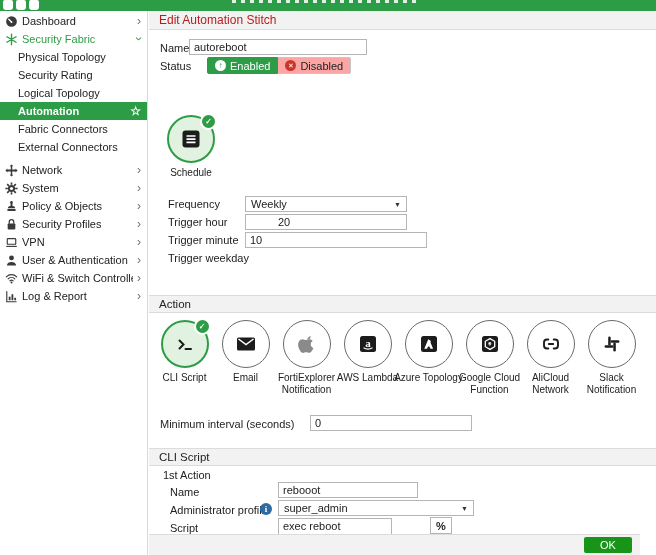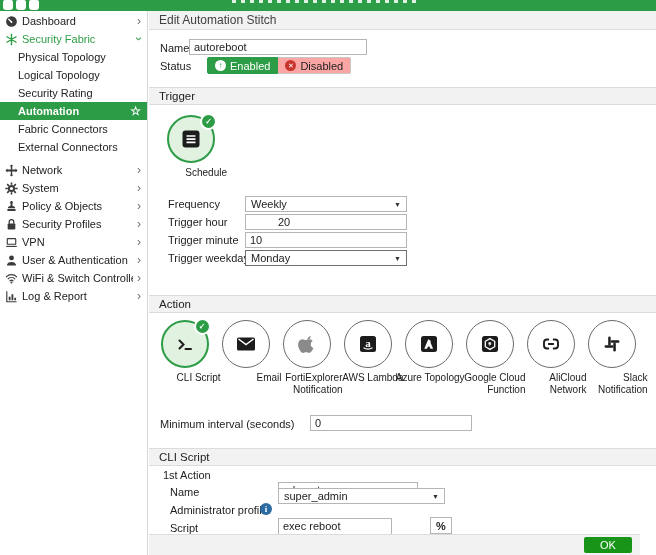--- a/index.html
+++ b/index.html
@@ -29,21 +29,21 @@
   .s-label{flex:1;overflow:hidden}
   .s-chevron{color:#707070;font-size:12px;line-height:1}
   .s-chevron.down{transform:rotate(90deg);transform-origin:55% 50%}
   .s-item.active{color:var(--brand);font-weight:normal}
   .s-item.active .s-icon,.s-item.active .s-chevron{color:var(--brand)}
   .s-item.selected{background:var(--brand);color:#fff;font-weight:bold}
   .s-star{color:#fff;font-size:12px;line-height:1}
   
   .content{position:absolute;left:149px;top:11px;right:0;bottom:0;background:#fff}
   .title-bar{height:18px;line-height:18px;background:var(--secbg);border-bottom:1px solid #dcdcdc;
-    padding-left:10px;font-size:12px;color:#404040}
+    padding-left:10px;font-size:12px;color:#b91c1c}
   .sec-bar{position:absolute;left:0;right:0;height:16px;line-height:16px;background:var(--secbg);
     border-top:1px solid #dcdcdc;border-bottom:1px solid #dcdcdc;padding-left:10px;font-size:11.5px}
   .lbl{position:absolute;white-space:nowrap;color:#222}
   .inp{position:absolute;height:16px;border:1px solid #b5b5b5;background:#fff;box-sizing:border-box;
     font-family:"Liberation Sans",sans-serif;font-size:11px;color:#222;padding:0 4px}
   .sel{position:absolute;height:16px;border:1px solid #b5b5b5;background:#fff;box-sizing:border-box;
     display:flex;align-items:center;justify-content:space-between;padding:0 5px;cursor:pointer}
   .sel.focused{border-color:#6f6f6f}
   .caret{font-size:7px;color:#333}
   
@@ -60,21 +60,21 @@
   .tiles{position:absolute;left:5px;top:309px;display:flex}
   .tile{width:61px;display:flex;flex-direction:column;align-items:center;cursor:pointer}
   .tile.abs{position:absolute;width:58px}
   .tile-circle{width:48px;height:48px;border-radius:50%;border:1px solid #6b6b6b;background:#fff;
     display:flex;align-items:center;justify-content:center;position:relative;color:#1c1c1c;box-sizing:border-box}
   .tile-circle svg{width:24px;height:24px;display:block}
   .tile-circle.selected{border:2px solid var(--brand);background:var(--tilesel)}
   .badge{position:absolute;top:-4px;right:-4px;width:13px;height:13px;border-radius:50%;
     background:var(--brand);border:2px solid #fff;color:#fff;font-size:8px;font-weight:bold;
     display:flex;align-items:center;justify-content:center}
-  .tile-label{margin-top:4px;font-size:10px;line-height:11.5px;text-align:right;width:72px}
+  .tile-label{margin-top:4px;font-size:10px;line-height:11.5px;text-align:center;width:72px}
   
   .scriptbox{position:absolute;border:1px solid #b5b5b5;background:#fff;box-sizing:border-box;
     padding:1px 4px;font-size:11px;line-height:13px;overflow:hidden;z-index:1;cursor:text}
   .pct{position:absolute;width:22px;height:17px;border:1px solid #b5b5b5;background:#fff;
     font-family:"Liberation Sans",sans-serif;font-weight:bold;font-size:11px;padding:0;color:#222;cursor:pointer}
   .info{position:absolute;width:12px;height:12px;border-radius:50%;background:var(--info);color:#fff;
     font-size:9px;font-weight:bold;display:flex;align-items:center;justify-content:center;
     font-family:"Liberation Serif",serif;cursor:pointer}
   
   .footer{position:absolute;left:0;right:16px;bottom:0;height:20px;background:var(--secbg);
@@ -118,26 +118,26 @@
 
     <span class="s-chevron down">›</span>
   </div>
     <div class="s-item sub">
 
     <span class="s-label">Physical Topology</span>
 
   </div>
     <div class="s-item sub">
 
+    <span class="s-label">Security Rating</span>
+
+  </div>
+    <div class="s-item sub">
+
     <span class="s-label">Logical Topology</span>
-
-  </div>
-    <div class="s-item sub">
-
-    <span class="s-label">Security Rating</span>
 
   </div>
     <div class="s-item sub selected">
 
     <span class="s-label">Automation</span>
     <span class="s-star">☆</span>
 
   </div>
     <div class="s-item sub">
 
@@ -256,21 +256,20 @@
     <div class="seg-btn on">
       <span class="en-ic">↑</span>
       <span>Enabled</span>
     </div>
     <div class="seg-btn off">
       <span class="dis-ic">✕</span>
       <span>Disabled</span>
     </div>
   </div>
 
-  <div class="sec-bar" style="top:76px">Trigger</div>
   <div class="tile abs" style="left:13px;top:104px">
     <div class="tile-circle selected">
       <span class="t-icon">
           <svg viewBox="0 0 24 24">
             <rect x="3.5" y="3.5" width="17" height="17" rx="3" fill="currentColor"></rect>
             <path d="M7.5 9h9M7.5 12.2h9M7.5 15.4h9" stroke="#fff" stroke-width="1.7"></path>
           </svg>
         </span>
       <span class="badge">✓</span>
     </div>
@@ -278,26 +277,22 @@
   </div>
 
   <span class="lbl" style="top:187px;left:19px">Frequency</span>
   <div class="sel" style="top:185px;left:96px;width:162px">
     <span>Weekly</span>
     <span class="caret">▼</span>
   </div>
   <span class="lbl" style="top:205px;left:19px">Trigger hour</span>
   <input class="inp" style="top: 203px; left: 96px; width: 162px; padding-left: 32px;" value="20">
   <span class="lbl" style="top:223px;left:19px">Trigger minute</span>
-  <input class="inp" style="top: 221px; left: 96px; width: 162px;" value="10">
+  <input class="inp" style="top: 221px; left: 96px; width: 182px;" value="10">
   <span class="lbl" style="top:241px;left:19px">Trigger weekday</span>
-  <div class="sel focused" style="top:239px;left:96px;width:162px">
-    <span>Monday</span>
-    <span class="caret">▼</span>
-  </div>
 
   <div class="sec-bar" style="top:284px">Action</div>
   <div class="tiles">
       <div class="tile">
     <div class="tile-circle selected">
       <span class="t-icon">
             <svg viewBox="0 0 24 24" fill="none" stroke="currentColor" stroke-width="2" stroke-linecap="round">
               <path d="M6.5 8.5 10.5 12.5 6.5 16.5"></path>
               <path d="M12.5 17h5.5"></path>
             </svg>
@@ -399,21 +394,21 @@
     </div>
   <span class="lbl" style="top:407px;left:11px">Minimum interval (seconds)</span>
   <input class="inp" style="top: 404px; left: 161px; width: 162px;" value="0">
 
   <div class="sec-bar" style="top:437px">CLI Script</div>
   <span class="lbl" style="top:458px;left:14px">1st Action</span>
   <span class="lbl" style="top:475px;left:21px">Name</span>
   <input class="inp" style="top: 471px; left: 129px; width: 140px;" value="rebooot">
   <span class="lbl" style="top:493px;left:21px">Administrator profile</span>
   <span class="info" style="top:492px;left:111px">i</span>
-  <div class="sel" style="top:477px;left:129px;width:167px">
+  <div class="sel" style="top:489px;left:129px;width:196px">
     <span>super_admin</span>
     <span class="caret">▼</span>
   </div>
   <span class="lbl" style="top:511px;left:21px">Script</span>
   <div class="scriptbox" style="top:507px;left:129px;width:114px;height:31px">
     <div>exec reboot</div>
     <div>y</div>
   </div>
   <button class="pct" style="top:506px;left:281px">%</button>
 

